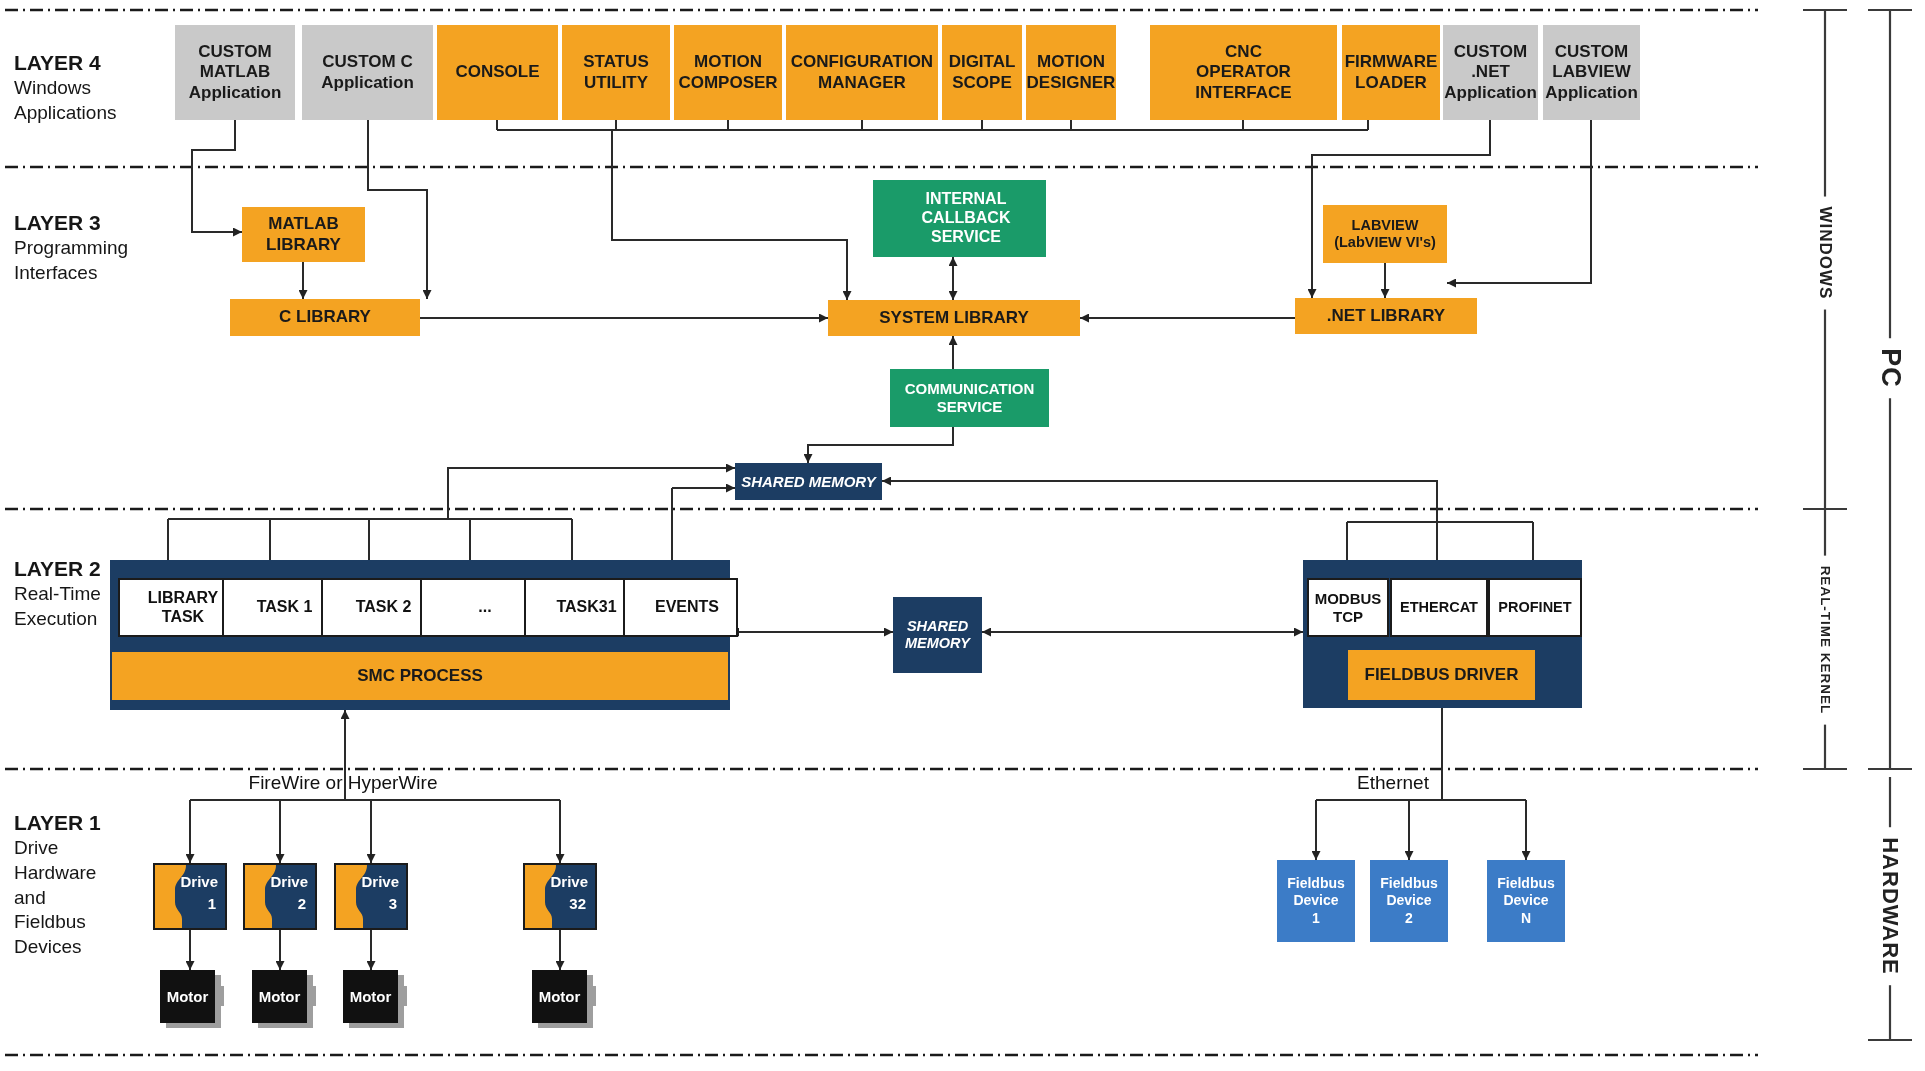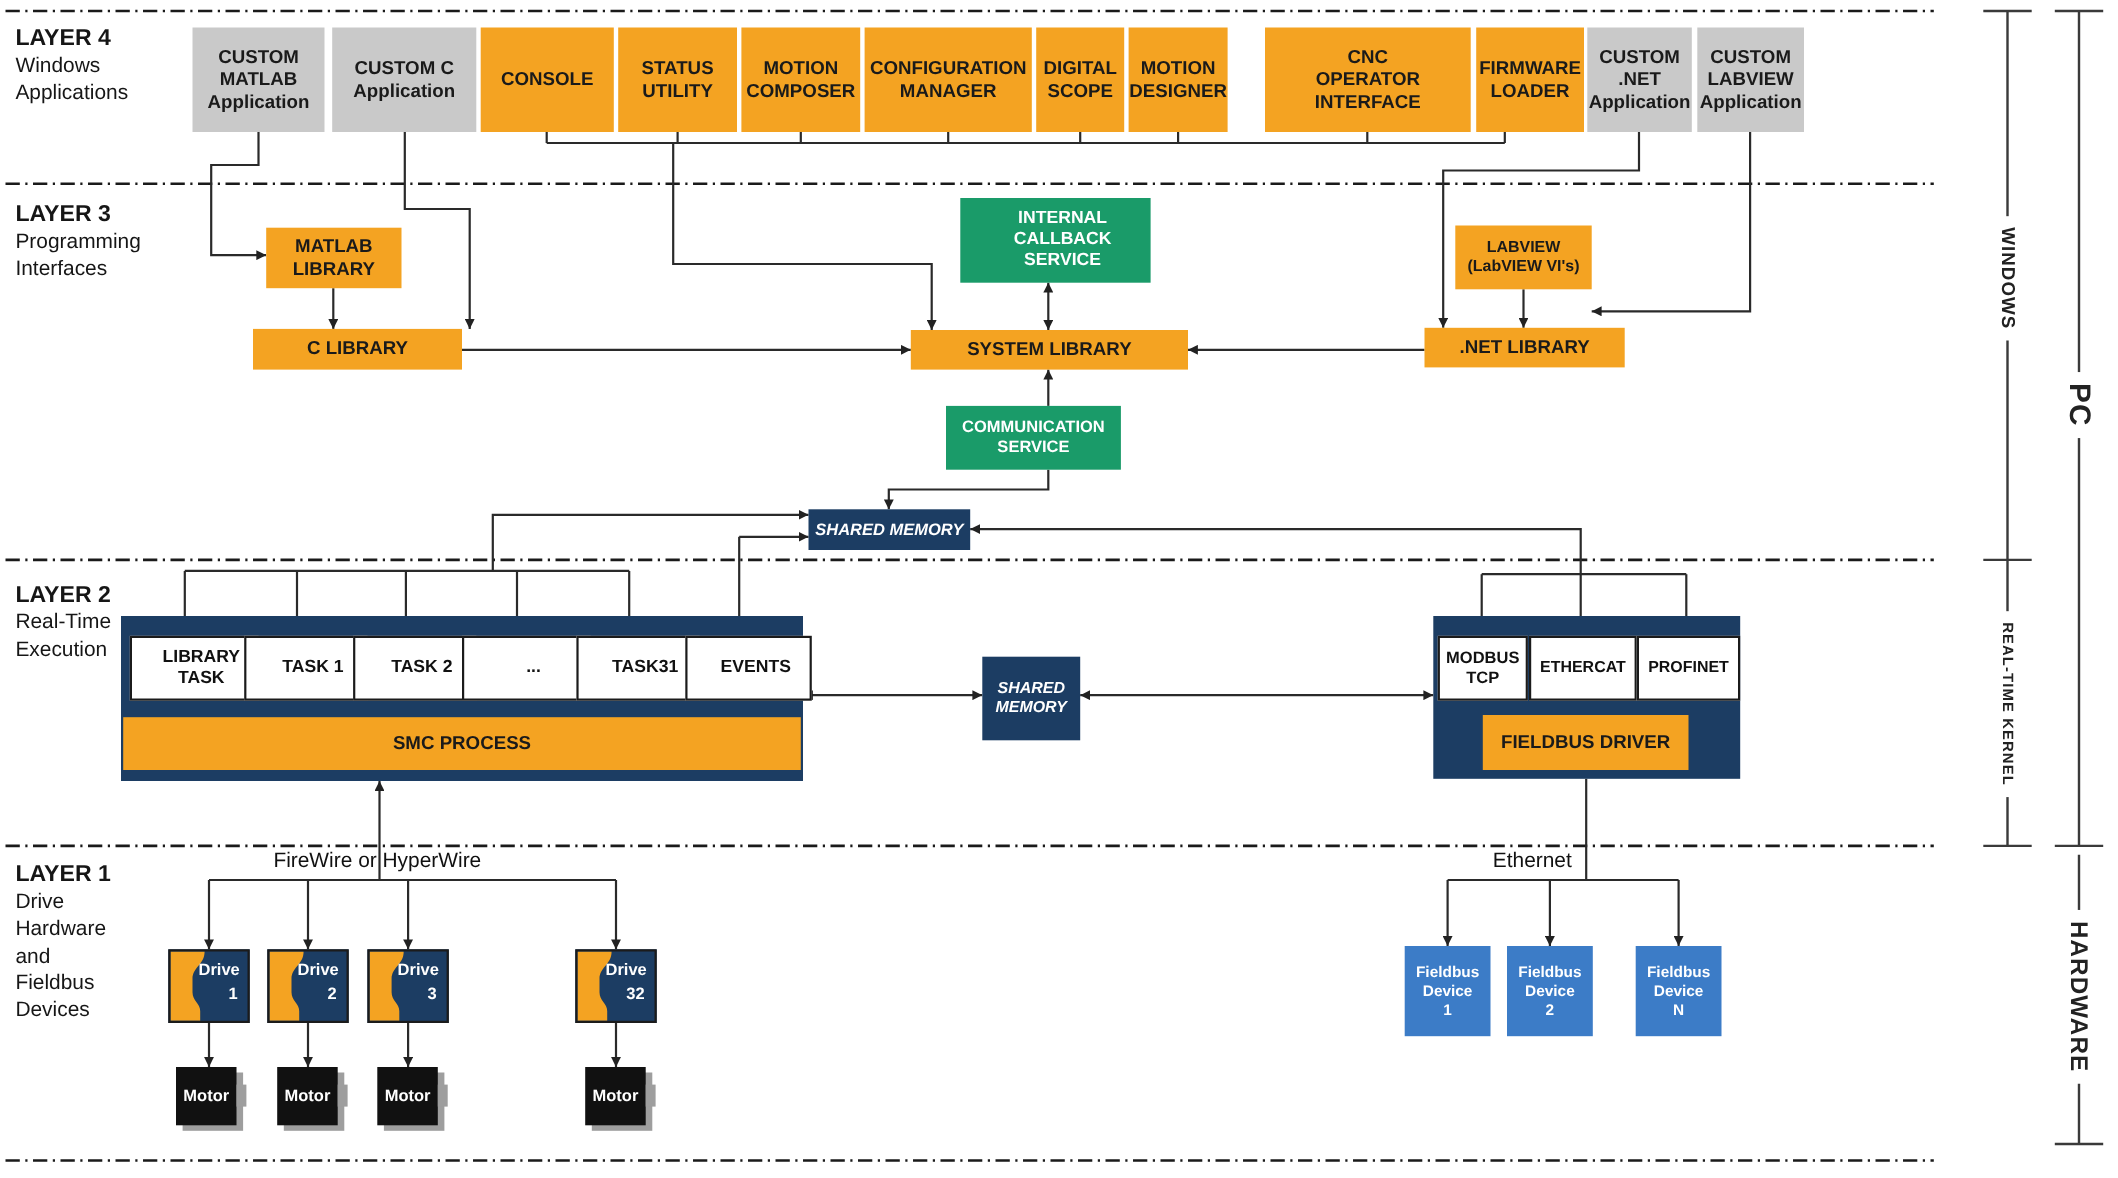--- a/index.html
+++ b/index.html
@@ -11,21 +11,21 @@
          font-family:"Liberation Sans","DejaVu Sans",sans-serif;}
   #wires{position:absolute;left:0;top:0;width:1925px;height:1071px;z-index:1;}
   .box{position:absolute;z-index:2;display:flex;align-items:center;justify-content:center;
        text-align:center;font-weight:bold;color:var(--ink);white-space:pre-line;line-height:1.18;}
   .orange{background:var(--orange);}
   .gray{background:var(--gray);}
   .green{background:var(--green);color:#fff;}
   .navy{background:var(--navy);color:#fff;font-style:italic;}
   .white-task{background:#fff;border:2px solid #1b1b1b;color:#111;}
   .f17{font-size:17px;} .f16{font-size:16px;padding-left:13px;} .f15{font-size:15px;} .f14{font-size:14.5px;}
-  .layer-label{position:absolute;left:14px;z-index:2;color:#161616;}
+  .layer-label{position:absolute;left:14px;z-index:2;color:#161616;margin-top:28px;}
   .layer-title{font-weight:bold;font-size:21px;line-height:1.25;}
   .layer-sub{font-size:19px;line-height:1.3;white-space:pre-line;}
   .bus-label{position:absolute;z-index:2;transform:translateX(-50%);font-weight:normal;
              font-size:19px;color:#111;white-space:nowrap;}
   .bracket-label{position:absolute;z-index:3;transform:translate(-50%,-50%) rotate(90deg);
                  background:#fff;padding:2px 10px;font-weight:bold;color:#222;white-space:nowrap;
                  letter-spacing:1px;}
   .drive{position:absolute;top:863px;width:74px;height:67px;z-index:2;background:var(--navy);
          border:2px solid #1b1b1b;box-sizing:border-box;}
   .drive svg{position:absolute;left:0;top:0;}
@@ -209,21 +209,21 @@
   <div class="box orange f17" style="left:242px;top:207px;width:123px;height:55px">MATLAB
 LIBRARY</div>
   <div class="box orange f17" style="left:230px;top:299px;width:190px;height:37px">C LIBRARY</div>
   <div class="box green f16" style="left:873px;top:180px;width:160px;height:77px">INTERNAL
 CALLBACK
 SERVICE</div>
   <div class="box orange f17" style="left:828px;top:300px;width:252px;height:36px">SYSTEM LIBRARY</div>
   <div class="box orange f14" style="left:1323px;top:205px;width:124px;height:58px">LABVIEW
 (LabVIEW VI's)</div>
   <div class="box orange f17" style="left:1295px;top:298px;width:182px;height:36px">.NET LIBRARY</div>
-  <div class="box green f15" style="left:860px;top:369px;width:159px;height:58px">COMMUNICATION
+  <div class="box green f15" style="left:890px;top:369px;width:159px;height:58px">COMMUNICATION
 SERVICE</div>
   <div class="box navy f15" style="left:735px;top:463px;width:147px;height:37px">SHARED MEMORY</div>
 
   <div class="box navy" style="left:110px;top:560px;width:620px;height:150px"></div>
   <div class="box white-task f16" style="left:118px;top:578px;width:100px;height:55px">LIBRARY
 TASK</div>
   <div class="box white-task f16" style="left:222px;top:578px;width:95px;height:55px">TASK 1</div>
   <div class="box white-task f16" style="left:321px;top:578px;width:95px;height:55px">TASK 2</div>
   <div class="box white-task f16" style="left:420px;top:578px;width:100px;height:55px">...</div>
   <div class="box white-task f16" style="left:524px;top:578px;width:95px;height:55px">TASK31</div>

